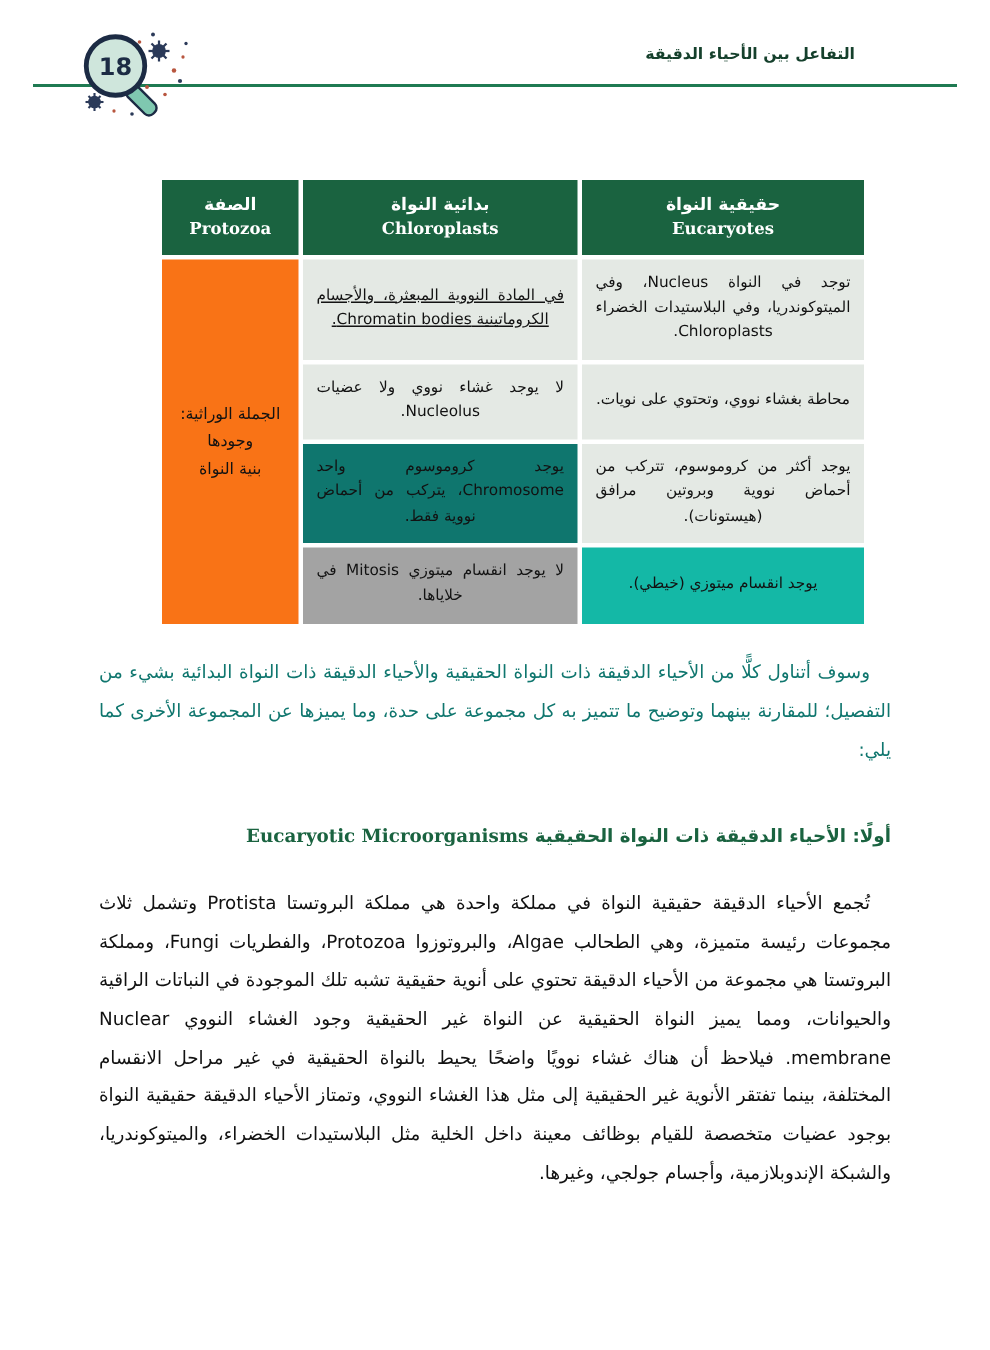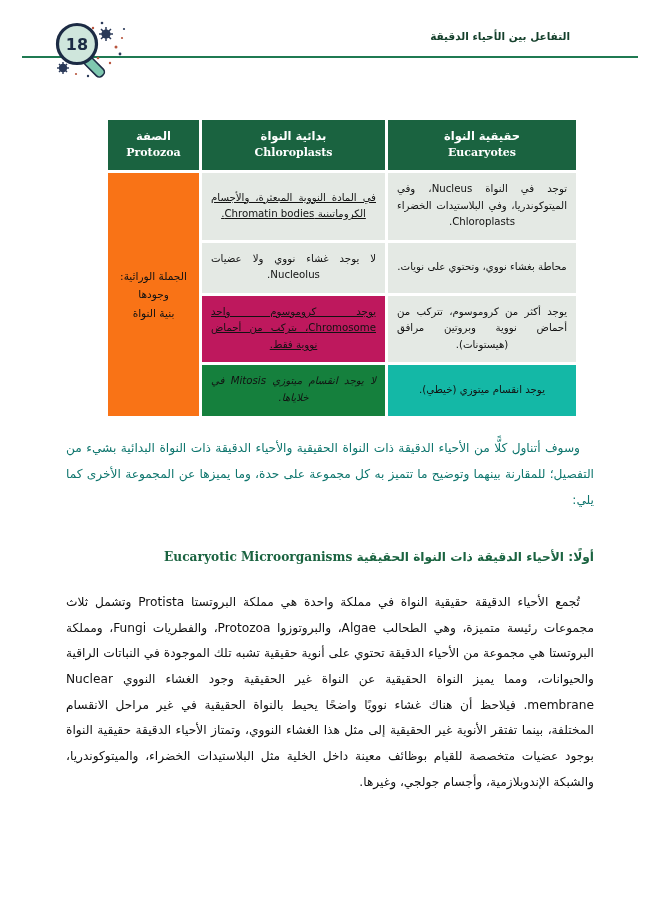--- a/index.html
+++ b/index.html
@@ -250,25 +250,25 @@
         <td style="background: rgb(228, 233, 228);">توجد في النواة Nucleus، وفي الميتوكوندريا، وفي البلاستيدات الخضراء Chloroplasts.</td>
         <td style="background: rgb(228, 233, 228); text-decoration: underline;">في المادة النووية المبعثرة، والأجسام الكروماتينية Chromatin bodies.</td>
         <td class="char-cell" rowspan="4" style="background: #f97316;">الجملة الوراثية:<br>وجودها<br>بنية النواة</td>
       </tr>
       <tr>
         <td style="background: rgb(228, 233, 228);">محاطة بغشاء نووي، وتحتوي على نويات.</td>
         <td style="background: rgb(228, 233, 228);">لا يوجد غشاء نووي ولا عضيات Nucleolus.</td>
       </tr>
       <tr>
         <td style="background: rgb(228, 233, 228);">يوجد أكثر من كروموسوم، تتركب من أحماض نووية وبروتين مرافق (هيستونات).</td>
-        <td style="background: #be185d; text-decoration: underline;">يوجد كروموسوم واحد Chromosome، يتركب من أحماض نووية فقط.</td>
+        <td style="background: #0f766e;">يوجد كروموسوم واحد Chromosome، يتركب من أحماض نووية فقط.</td>
       </tr>
       <tr>
         <td style="background: #14b8a6;">يوجد انقسام ميتوزي (خيطي).</td>
-        <td style="background: #15803d; font-style: italic;">لا يوجد انقسام ميتوزي Mitosis في خلاياها.</td>
+        <td style="background: #a3a3a3;">لا يوجد انقسام ميتوزي Mitosis في خلاياها.</td>
       </tr>
     </tbody>
   </table>
 
   <p class="intro-para">وسوف أتناول كلًّا من الأحياء الدقيقة ذات النواة الحقيقية والأحياء الدقيقة ذات النواة البدائية بشيء من التفصيل؛ للمقارنة بينهما وتوضيح ما تتميز به كل مجموعة على حدة، وما يميزها عن المجموعة الأخرى كما يلي:</p>
 
   <h2 class="section-heading" style="color: rgb(26, 99, 64);">
     <span>أولًا: الأحياء الدقيقة ذات النواة الحقيقية</span>
     <span class="en">Eucaryotic  Microorganisms</span>
   </h2>

